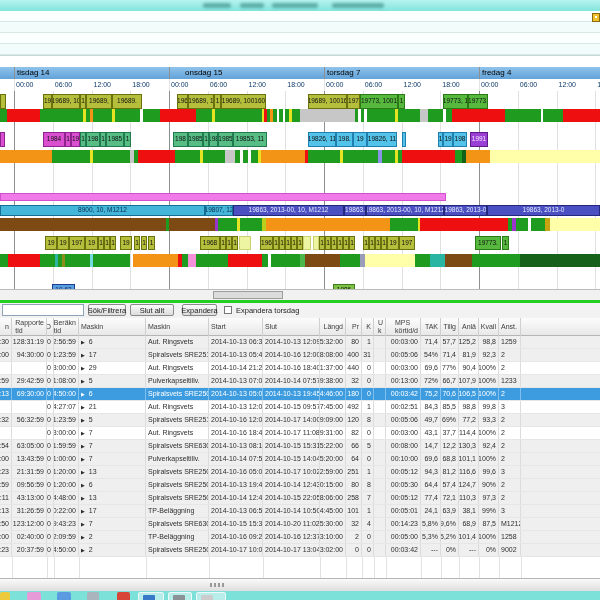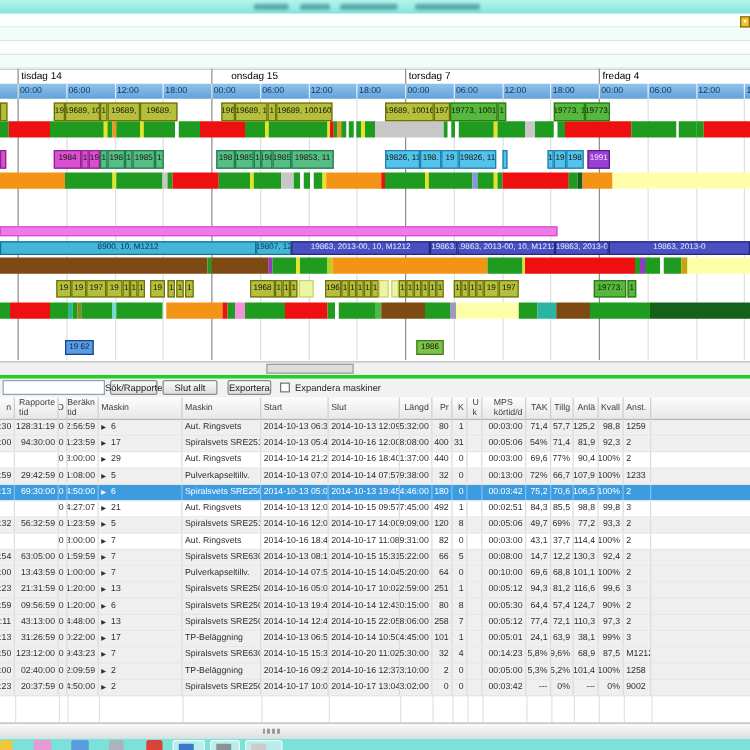--- a/index.html
+++ b/index.html
@@ -65,21 +65,21 @@
       <div class="abs blurblob" style="left: 332px; width: 52px;"></div>
     </div>
   <div class="abs menuband" style="top:11px;height:11px;"></div>
   <div class="abs menuband" style="top:22px;height:11px;background:#f2fcfb;"></div>
   <div class="abs menuband" style="top:33px;height:11px;"></div>
   <div class="abs menuband" style="top:44px;height:11px;background:#f2fcfb;"></div>
   <div class="abs" id="notifico"></div>
 
   <div class="abs" id="dayband"></div>
   <div class="abs" id="ruler"></div>
-  <div class="abs" id="gantt-dyn" style="left:0;top:0;width:600px;height:340px;">
+  <div class="abs" id="gantt-dyn" style="left:0;top:12px;width:600px;height:340px;">
       <div class="abs dayname" style="left: 17px;">tisdag 14</div>
       <div class="abs dayline" style="left: 14px;"></div>
       <div class="abs ticklab" style="left: 16px;">00:00</div>
       <div class="abs ticksep" style="left: 14px;"></div>
       <div class="abs ticklab" style="left: 54.75px;">06:00</div>
       <div class="abs ticksep" style="left: 52.75px;"></div>
       <div class="abs gridv" style="left: 52.75px;"></div>
       <div class="abs ticklab" style="left: 93.5px;">12:00</div>
       <div class="abs ticksep" style="left: 91.5px;"></div>
       <div class="abs gridv" style="left: 91.5px;"></div>
@@ -326,25 +326,25 @@
       <div class="bar" style="left: 333px; top: 272px; width: 22px; height: 12px; background: linear-gradient(rgb(125, 194, 69), rgb(125, 194, 69)) rgb(125, 194, 69); border-color: rgb(63, 125, 28); color: rgb(17, 17, 17);">1986</div>
     </div>
 
   <div class="abs" id="gscroll">
     <div id="gthumb"></div>
   </div>
   <div class="abs" id="splitter"></div>
 
   <div class="abs" id="toolbar">
     <input id="searchbox" value="" style="">
-    <div class="tbtn" style="left:88px;width:38px;">Sök/Rapporte</div>
+    <div class="tbtn" style="left:88px;width:38px;">Sök/Filtrera</div>
     <div class="tbtn" style="left:130px;width:44px;">Slut allt</div>
-    <div class="tbtn" style="left:182px;width:35px;">Exportera</div>
+    <div class="tbtn" style="left:182px;width:35px;">Expandera</div>
     <div id="chk"></div>
-    <div id="chklab">Expandera maskiner</div>
+    <div id="chklab">Expandera torsdag</div>
   </div>
 
   <div class="abs" id="thead">
       <div class="hcell" style="left: 0px; width: 12px; justify-content: flex-end;">n</div>
       <div class="hcell" style="left: 12px; width: 35px; justify-content: flex-end;">Rapporte
 tid</div>
       <div class="hcell" style="left: 47px; width: 7px; justify-content: flex-end;">O</div>
       <div class="hcell" style="left: 54px; width: 25px; justify-content: flex-end;">Beräkn
 tid</div>
       <div class="hcell" style="left: 79px; width: 67px; justify-content: flex-start;">Maskin</div>

